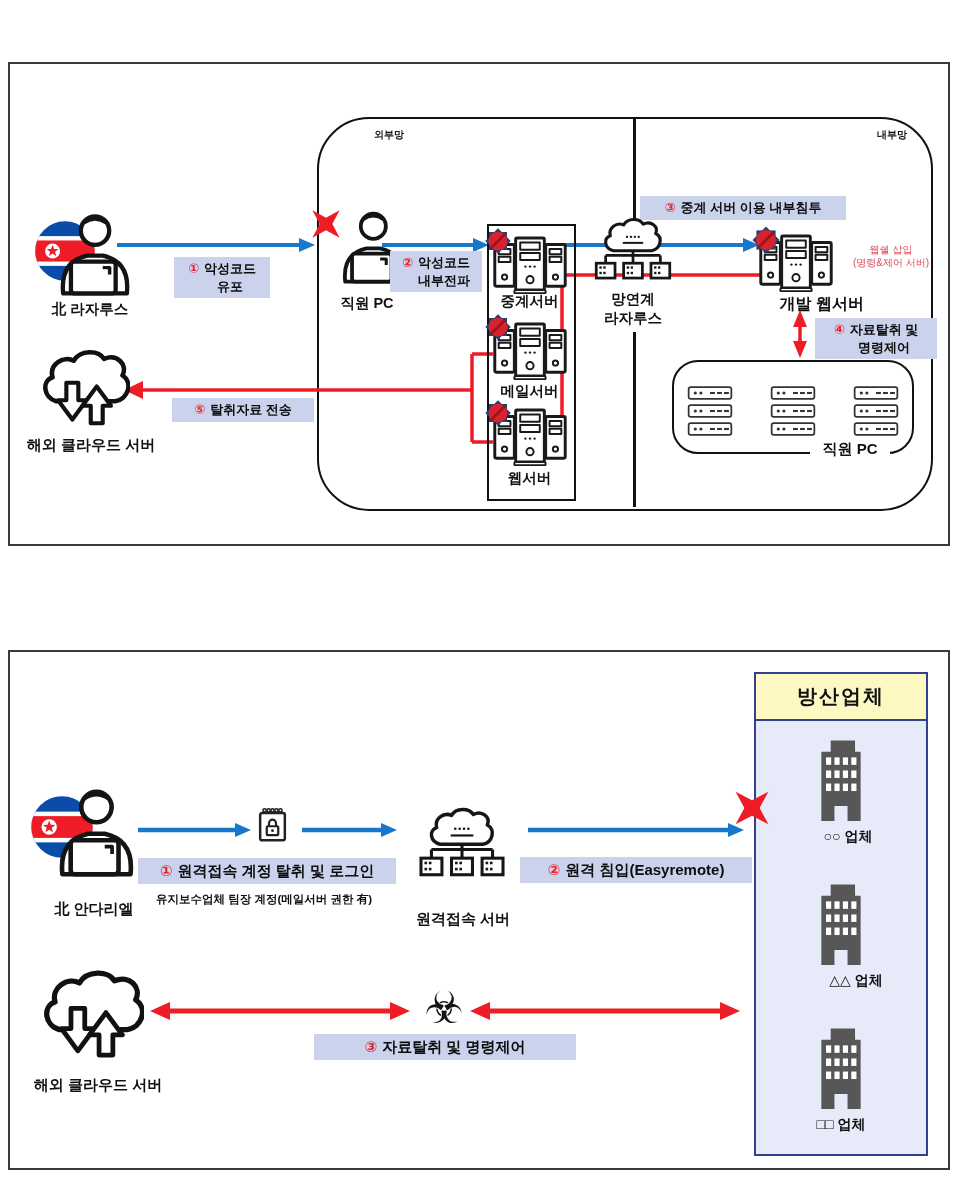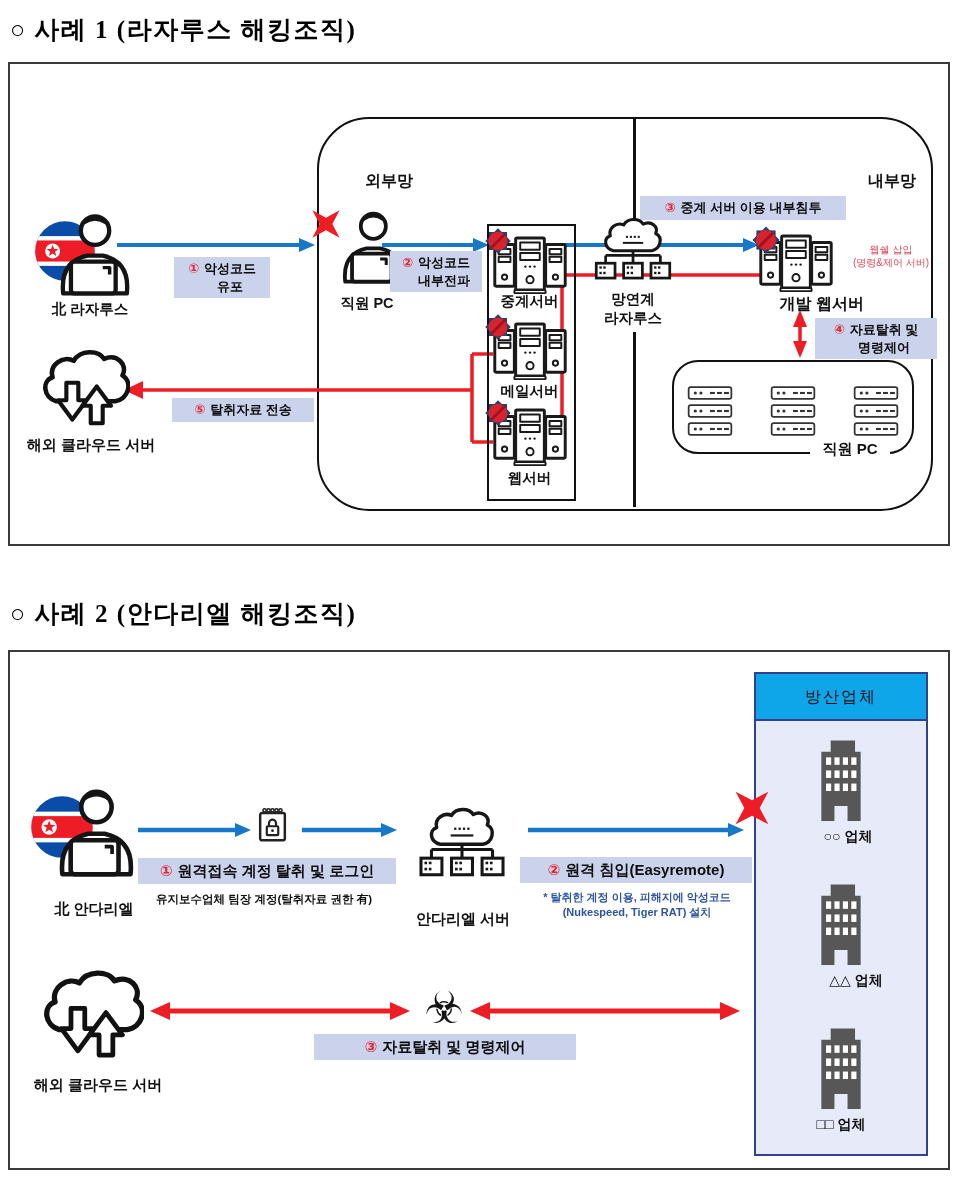--- a/index.html
+++ b/index.html
@@ -4,37 +4,37 @@
 <style>
   html,body{margin:0;padding:0;background:#fff;}
   #stage{position:relative;width:960px;height:1178px;background:#fff;overflow:hidden;
          font-family:"Liberation Sans","DejaVu Sans",sans-serif;color:#111;}
   .abs{position:absolute;}
   .title{font-family:"Liberation Serif","DejaVu Serif",serif;font-weight:bold;
          font-size:25px;letter-spacing:1.5px;color:#000;white-space:nowrap;}
   .panel{position:absolute;left:8px;width:938px;border:2px solid #3a3a3a;background:#fff;}
   .netbox{position:absolute;border:2.5px solid #111;border-radius:52px;background:transparent;}
   .vline{position:absolute;width:3px;background:#111;}
-  .zone{font-size:16px;font-weight:bold;text-align:center;margin-top:43px;}
+  .zone{font-size:10px;font-weight:bold;text-align:center;}
   .nodelabel{font-size:14.5px;font-weight:bold;text-align:center;white-space:nowrap;}
   .pre{white-space:pre-line;}
   .step{background:#cbd3ec;display:flex;align-items:flex-start;justify-content:center;
         gap:5px;font-weight:bold;color:#0d0d0d;padding:3px 6px;box-sizing:border-box;}
   .step .num{color:#e8232e;flex:0 0 auto;}
   .step .txt{text-align:center;}
   .s13{font-size:13px;line-height:1.35;}
   .s15{font-size:15px;line-height:1.3;}
   .serverbox{position:absolute;border:2px solid #111;background:transparent;}
   .pcbox{position:absolute;border:2px solid #111;border-radius:26px;background:transparent;}
   .whitebadge{background:#fff;font-size:15px;font-weight:bold;text-align:center;}
   .webshell{color:#e0485c;font-size:10px;font-weight:normal;text-align:center;line-height:1.3;}
   .smallnote{font-weight:bold;text-align:center;}
   .defpanel{position:absolute;border:2.5px solid #32408e;background:#e7eaf8;box-sizing:border-box;}
-  .defhead{background:#0ea5e9;border-bottom:2.5px solid #32408e;text-align:center;
-           font-size:16px;font-weight:normal;letter-spacing:2px;line-height:45px;}
+  .defhead{background:#fef9c3;border-bottom:2.5px solid #32408e;text-align:center;
+           font-size:20px;font-weight:bold;letter-spacing:2px;line-height:45px;}
   .company{font-size:14px;font-weight:bold;text-align:center;}
   .bio{font-size:44px;line-height:1;color:#151515;text-align:center;}
   svg.lines{position:absolute;left:0;top:0;}
 </style>
 </head>
 <body>
 
 <div id="stage">
 
   <svg width="0" height="0" style="position:absolute" aria-hidden="true">
@@ -164,21 +164,20 @@
             <rect x="33" y="54" width="5.5" height="8"></rect>
             <rect x="42" y="54" width="5.5" height="8"></rect>
         </g>
       </symbol>
       <symbol id="sym-burst" viewBox="0 0 44 44">
         <polygon fill="#ee1c25" points="37,7 29,22 37,37 22,29 7,37 15,22 7,7 22,15"></polygon>
       </symbol>
     </defs>
   </svg>
 
-  <div class="abs title" style="left:10px;top:13px;">○ 사례 1 (라자루스 해킹조직)</div>
 
   <div class="panel" style="top:62px;height:480px;">
 
     <div class="netbox" style="left:307px;top:53px;width:612px;height:390px;"></div>
     <div class="vline" style="left:623px;top:53px;height:107px;"></div>
     <div class="vline" style="left:623px;top:268px;height:175px;"></div>
 
     <svg class="lines" width="938" height="480">
       <g stroke="#1777c8" stroke-width="4" fill="none">
         <line x1="107" y1="181" x2="292" y2="181"></line>
@@ -321,21 +320,20 @@
         <use href="#sym-cloudarrows"></use>
       </svg>
     <div class="abs nodelabel" style="left:6px;top:372px;width:150px;font-size:15px;">해외 클라우드 서버</div>
 
     <div class="abs step s13" style="left:162px;top:334px;width:142px;">
       <span class="num">⑤</span>
       <span class="txt">탈취자료 전송</span>
     </div>
   </div>
 
-  <div class="abs title" style="left:10px;top:597px;">○ 사례 2 (안다리엘 해킹조직)</div>
 
   <div class="panel" style="top:650px;height:516px;">
 
     <svg class="lines" width="938" height="516">
       <g stroke="#1777c8" stroke-width="4.5" fill="none">
         <line x1="128" y1="178" x2="228" y2="178"></line>
         <line x1="292" y1="178" x2="374" y2="178"></line>
         <line x1="518" y1="178" x2="721" y2="178"></line>
       </g>
       <g fill="#1777c8">
@@ -383,33 +381,31 @@
     <div class="abs nodelabel" style="left:24px;top:248px;width:120px;font-size:15px;">北 안다리엘</div>
 
     <svg class="abs" style="left:246px;top:154px;" width="33" height="37">
         <use href="#sym-notepad"></use>
       </svg>
 
     <div class="abs step s15" style="left:128px;top:206px;width:258px;">
       <span class="num">①</span>
       <span class="txt">원격접속 계정 탈취 및 로그인</span>
     </div>
-    <div class="abs smallnote" style="left:128px;top:240px;width:252px;font-size:11.5px;color:#111;">유지보수업체 팀장 계정(탈취자료 권한 有)</div>
+    <div class="abs smallnote" style="left:128px;top:240px;width:252px;font-size:11.5px;color:#111;">유지보수업체 팀장 계정(메일서버 권한 有)</div>
 
     <svg class="abs" style="left:404px;top:152px;" width="96" height="90">
         <use href="#sym-cloudnet"></use>
       </svg>
-    <div class="abs nodelabel" style="left:398px;top:258px;width:110px;font-size:15px;">안다리엘 서버</div>
+    <div class="abs nodelabel" style="left:398px;top:258px;width:110px;font-size:15px;">원격접속 서버</div>
 
     <div class="abs step s15" style="left:510px;top:205px;width:232px;">
       <span class="num">②</span>
       <span class="txt">원격 침입(Easyremote)</span>
     </div>
-    <div class="abs smallnote pre" style="left:512px;top:238px;width:230px;font-size:11px;color:#2b54a4;line-height:1.35;">* 탈취한 계정 이용, 피해지에 악성코드
-(Nukespeed, Tiger RAT) 설치</div>
 
     <svg class="abs" style="left:24px;top:314px;" width="110" height="106">
         <use href="#sym-cloudarrows"></use>
       </svg>
     <div class="abs nodelabel" style="left:8px;top:424px;width:160px;font-size:15px;">해외 클라우드 서버</div>
 
     <div class="abs bio" style="left:408px;top:334px;width:52px;">☣</div>
 
     <div class="abs step s15" style="left:304px;top:382px;width:262px;">
       <span class="num">③</span>

